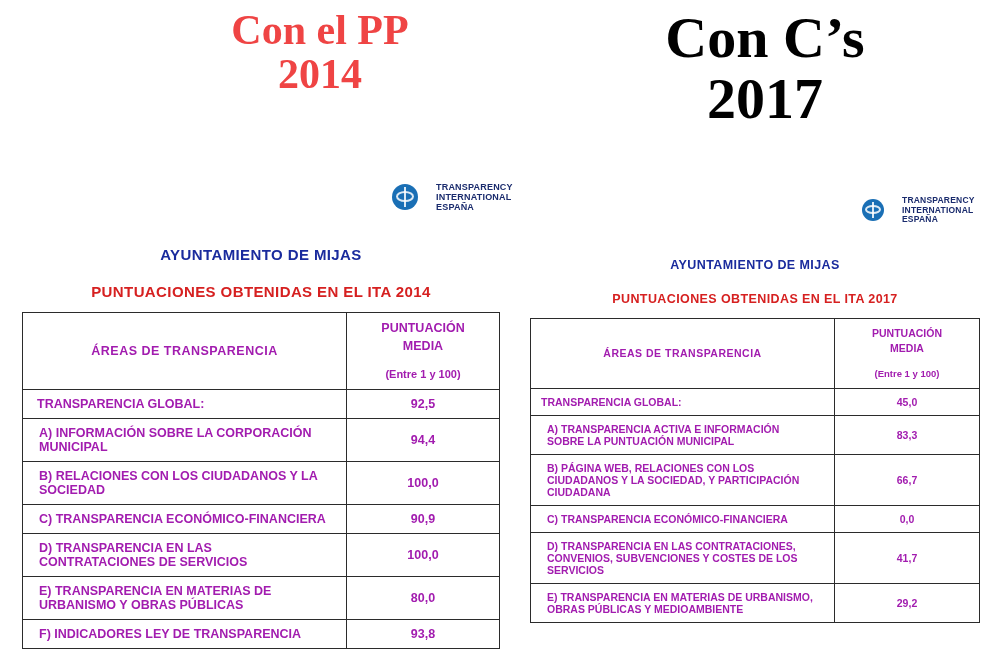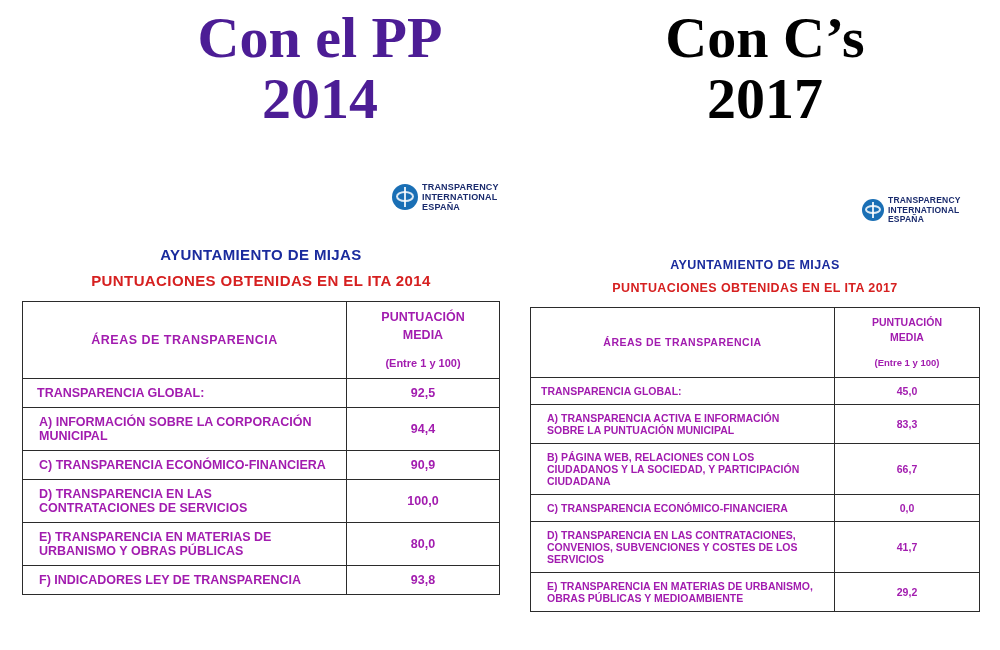--- a/index.html
+++ b/index.html
@@ -20,40 +20,40 @@
     position: absolute;
     text-align: center;
     font-weight: bold;
     line-height: 1.05;
     font-family: "Liberation Serif", serif;
   }
   #headline-left {
     left: 110px;
     top: 8px;
     width: 420px;
-    color: #4c1d95;
-    font-size: 58px;
+    color: #ef4444;
+    font-size: 42px;
   }
   #headline-right {
     left: 600px;
     top: 8px;
     width: 330px;
     color: #000000;
     font-size: 58px;
   }
   .headline .line2 {
     display: block;
   }
 
   
   .ti-logo {
     position: absolute;
     display: flex;
     align-items: center;
-    gap: 4px;
+    gap: 18px;
   }
   #logo-left { left: 392px; top: 182px; }
   #logo-right { left: 862px; top: 196px; }
 
   .ti-globe {
     width: 26px;
     height: 26px;
     border-radius: 50%;
     background: #1a6fb5;
     position: relative;
@@ -99,21 +99,21 @@
   .panel { position: absolute; }
   #panel-left { left: 22px; top: 246px; width: 478px; }
   #panel-right { left: 530px; top: 258px; width: 450px; }
 
   .panel-title {
     text-align: center;
     font-weight: bold;
     letter-spacing: .4px;
   }
   .panel-title .t1 { color: #1a2b9d; display: block; }
-  .panel-title .t2 { color: #d62020; display: block; margin-top: 9px; }
+  .panel-title .t2 { color: #d62020; display: block; margin-top: 20px; }
 
   #panel-left .panel-title { font-size: 15px; }
   #panel-right .panel-title { font-size: 12.5px; }
 
   table.score-table {
     border-collapse: collapse;
     width: 100%;
     margin-top: 12px;
     table-layout: fixed;
   }
@@ -199,20 +199,24 @@
     <tbody>
       <tr class="row-global">
         <td class="col-area">TRANSPARENCIA GLOBAL:</td>
         <td class="col-score">92,5</td>
       </tr>
       <tr>
         <td class="col-area">A) INFORMACIÓN SOBRE LA CORPORACIÓN MUNICIPAL</td>
         <td class="col-score">94,4</td>
       </tr>
       <tr>
+        <td class="col-area">B) RELACIONES CON LOS CIUDADANOS Y LA SOCIEDAD</td>
+        <td class="col-score">100,0</td>
+      </tr>
+      <tr>
         <td class="col-area">C) TRANSPARENCIA ECONÓMICO-FINANCIERA</td>
         <td class="col-score">90,9</td>
       </tr>
       <tr>
         <td class="col-area">D) TRANSPARENCIA EN LAS CONTRATACIONES DE SERVICIOS</td>
         <td class="col-score">100,0</td>
       </tr>
       <tr>
         <td class="col-area">E) TRANSPARENCIA EN MATERIAS DE URBANISMO Y OBRAS PÚBLICAS</td>
         <td class="col-score">80,0</td>

